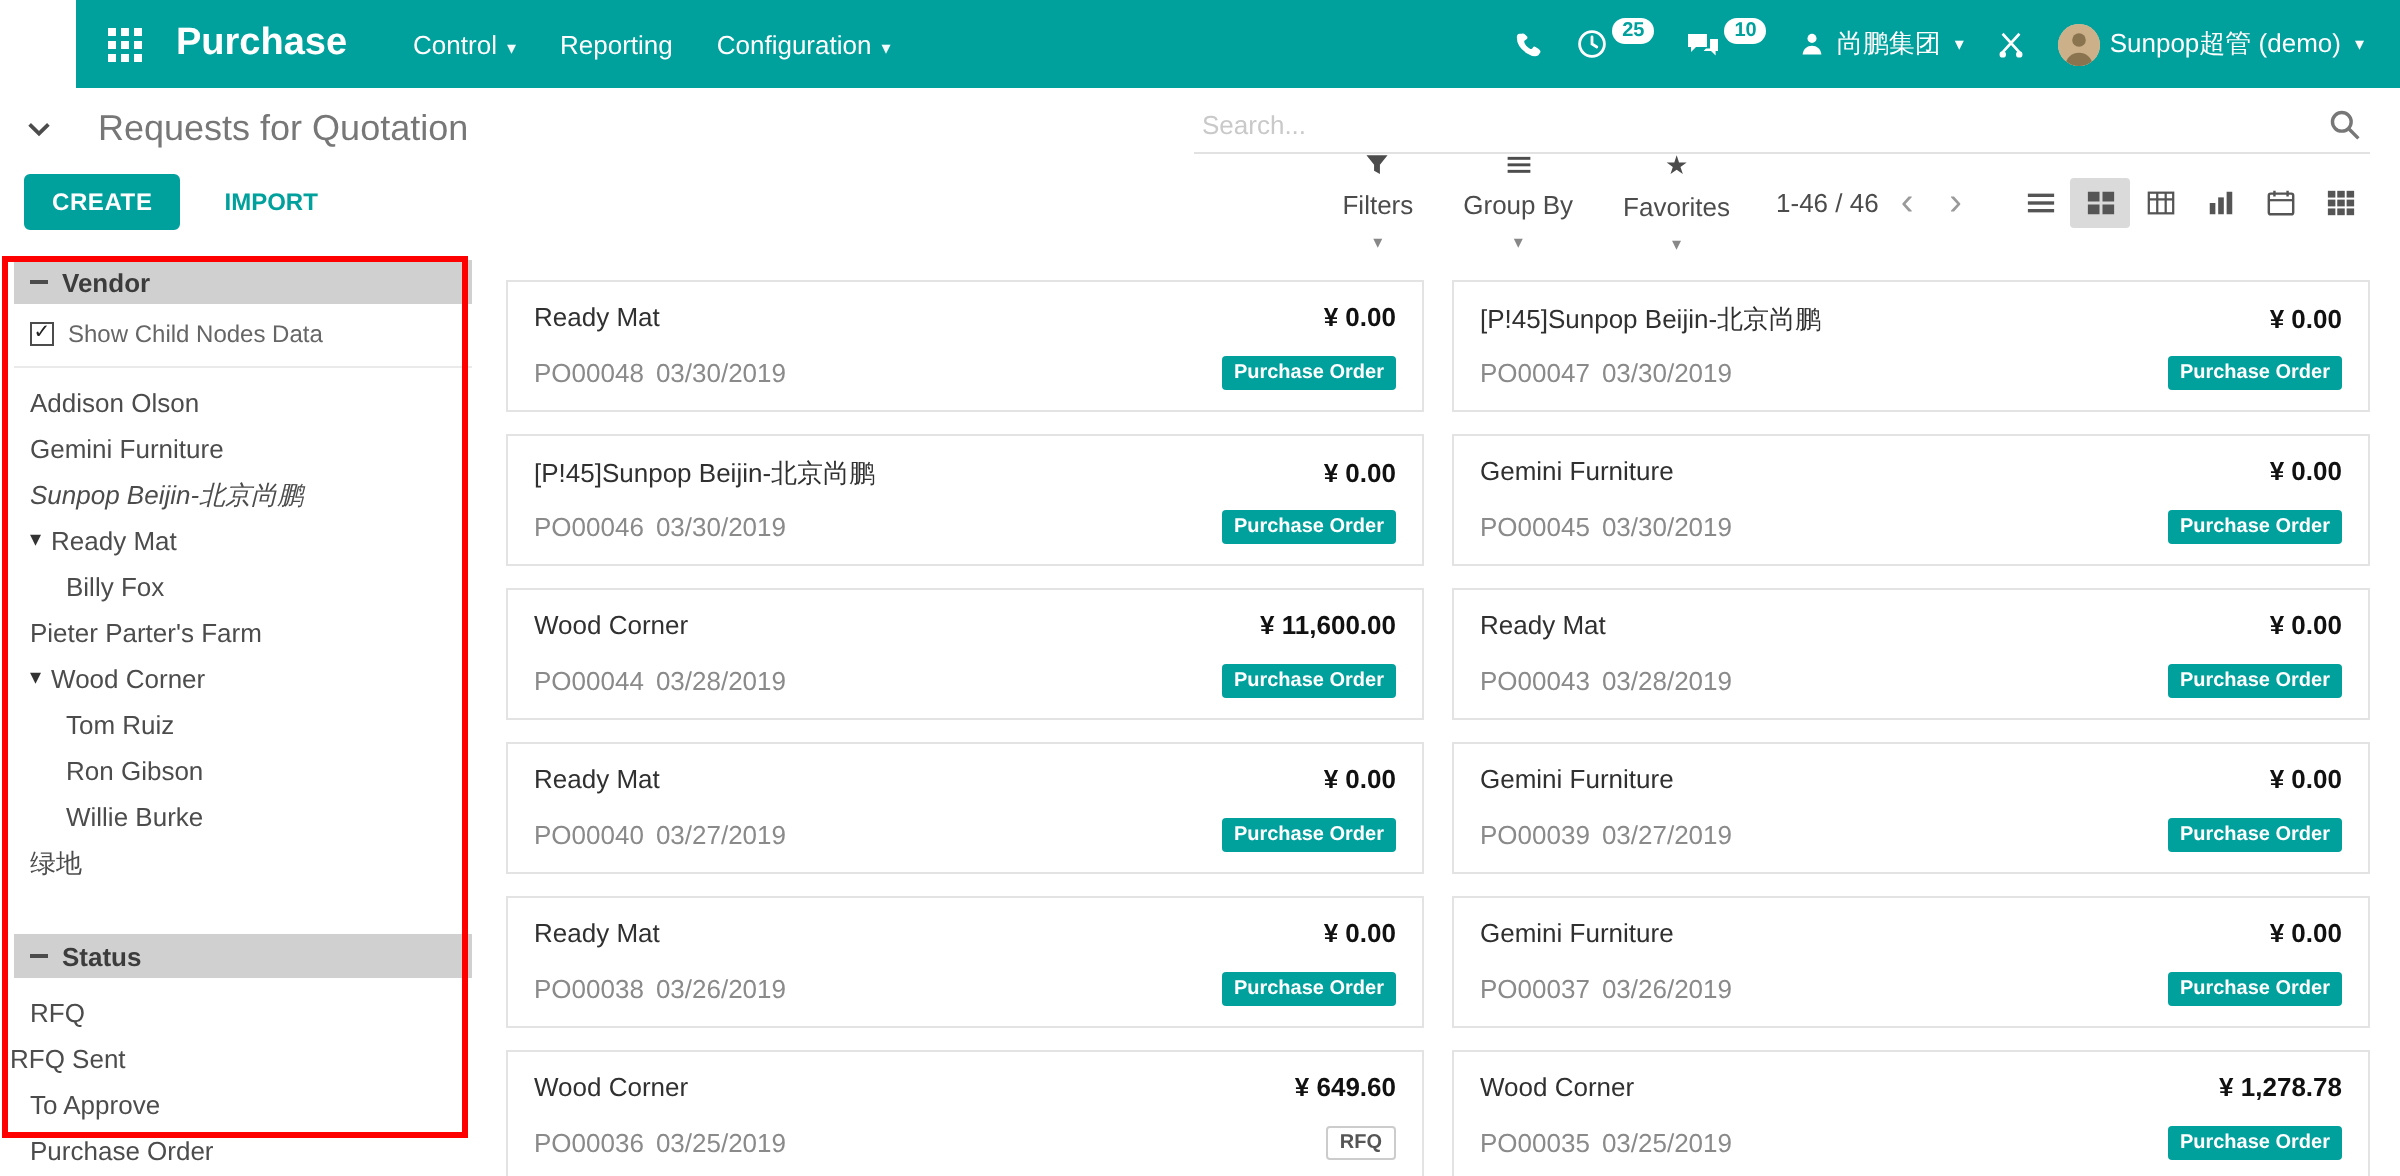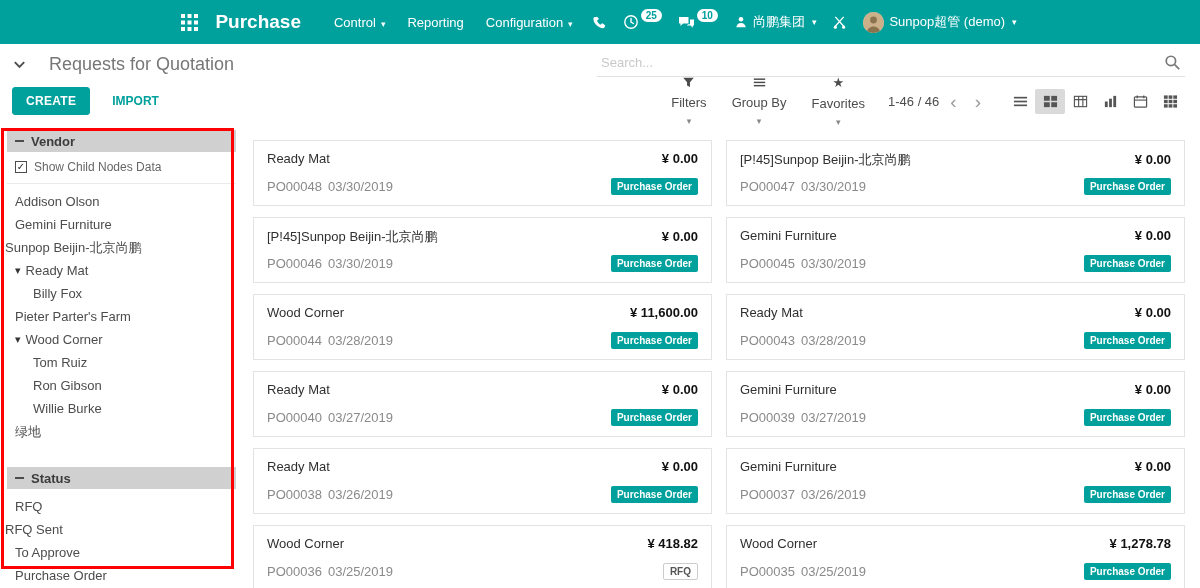--- a/index.html
+++ b/index.html
@@ -2,22 +2,22 @@
 <html style="--primary: #00A09D; --annotation: #ff0000;"><head>
 <meta charset="utf-8">
 <style>
   :root{ --primary:#00A09D; --annotation:#ff0000; }
   *{box-sizing:border-box;}
   body{width:1200px;height:588px;margin:0;overflow:hidden;background:#fff;
        font-family:"Liberation Sans",sans-serif;}
   button{font-family:inherit;}
 
   
-  .topbar{height:44px;background:var(--primary);display:flex;justify-content:center;
-          align-items:center;padding:0 10px 0 6px;color:#fff;}
+  .topbar{height:44px;background:var(--primary);display:flex;justify-content:space-between;
+          align-items:center;padding:0 10px 0 6px;color:#fff;margin-left:38px;}
   .tb-left{display:flex;align-items:center;}
   .apps-btn{width:36px;height:36px;background:none;border:none;display:flex;align-items:center;
             justify-content:center;cursor:pointer;}
   .brand{font-size:19px;font-weight:bold;color:#fff;margin:0 22px 0 8px;text-decoration:none;cursor:pointer;}
   .menus{display:flex;align-items:center;}
   .menu-item{color:#fff;font-size:13px;padding:9px 11px;cursor:pointer;text-decoration:none;white-space:nowrap;}
   .menu-item .caret{display:none;font-size:9px;margin-left:5px;opacity:.95;}
   .menu-item.has-caret .caret{display:inline-block;}
   .tb-right{display:flex;align-items:center;}
   .tb-btn{background:none;border:none;color:#fff;display:flex;align-items:center;gap:5px;
@@ -295,21 +295,21 @@
     <div class="tree">
 
     <div class="tree-item" style="padding-left: 10px;">
 
           <span>Addison Olson</span>
         </div>
         <div class="tree-item" style="padding-left: 10px;">
 
           <span>Gemini Furniture</span>
         </div>
-        <div class="tree-item" style="">
+        <div class="tree-item" style="padding-left: 10px; font-style: italic;">
 
           <span>Sunpop Beijin-北京尚鹏</span>
         </div>
         <div class="tree-item expanded" style="padding-left: 10px;">
           <span class="caret">▾</span>
           <span>Ready Mat</span>
         </div>
         <div class="tree-item" style="padding-left: 28px;">
 
           <span>Billy Fox</span>
@@ -490,21 +490,21 @@
             <span class="ref-line">
               <span>PO00037</span>
               <span>03/26/2019</span>
             </span>
             <span class="badge solid">Purchase Order</span>
           </div>
         </div>
         <div class="card">
           <div class="card-top">
             <span class="vendor">Wood Corner</span>
-            <span class="amount">¥ 418.82</span>
+            <span class="amount">¥ 649.60</span>
           </div>
           <div class="card-bottom">
             <span class="ref-line">
               <span>PO00036</span>
               <span>03/25/2019</span>
             </span>
             <span class="badge outline">RFQ</span>
           </div>
         </div>
         <div class="card">

